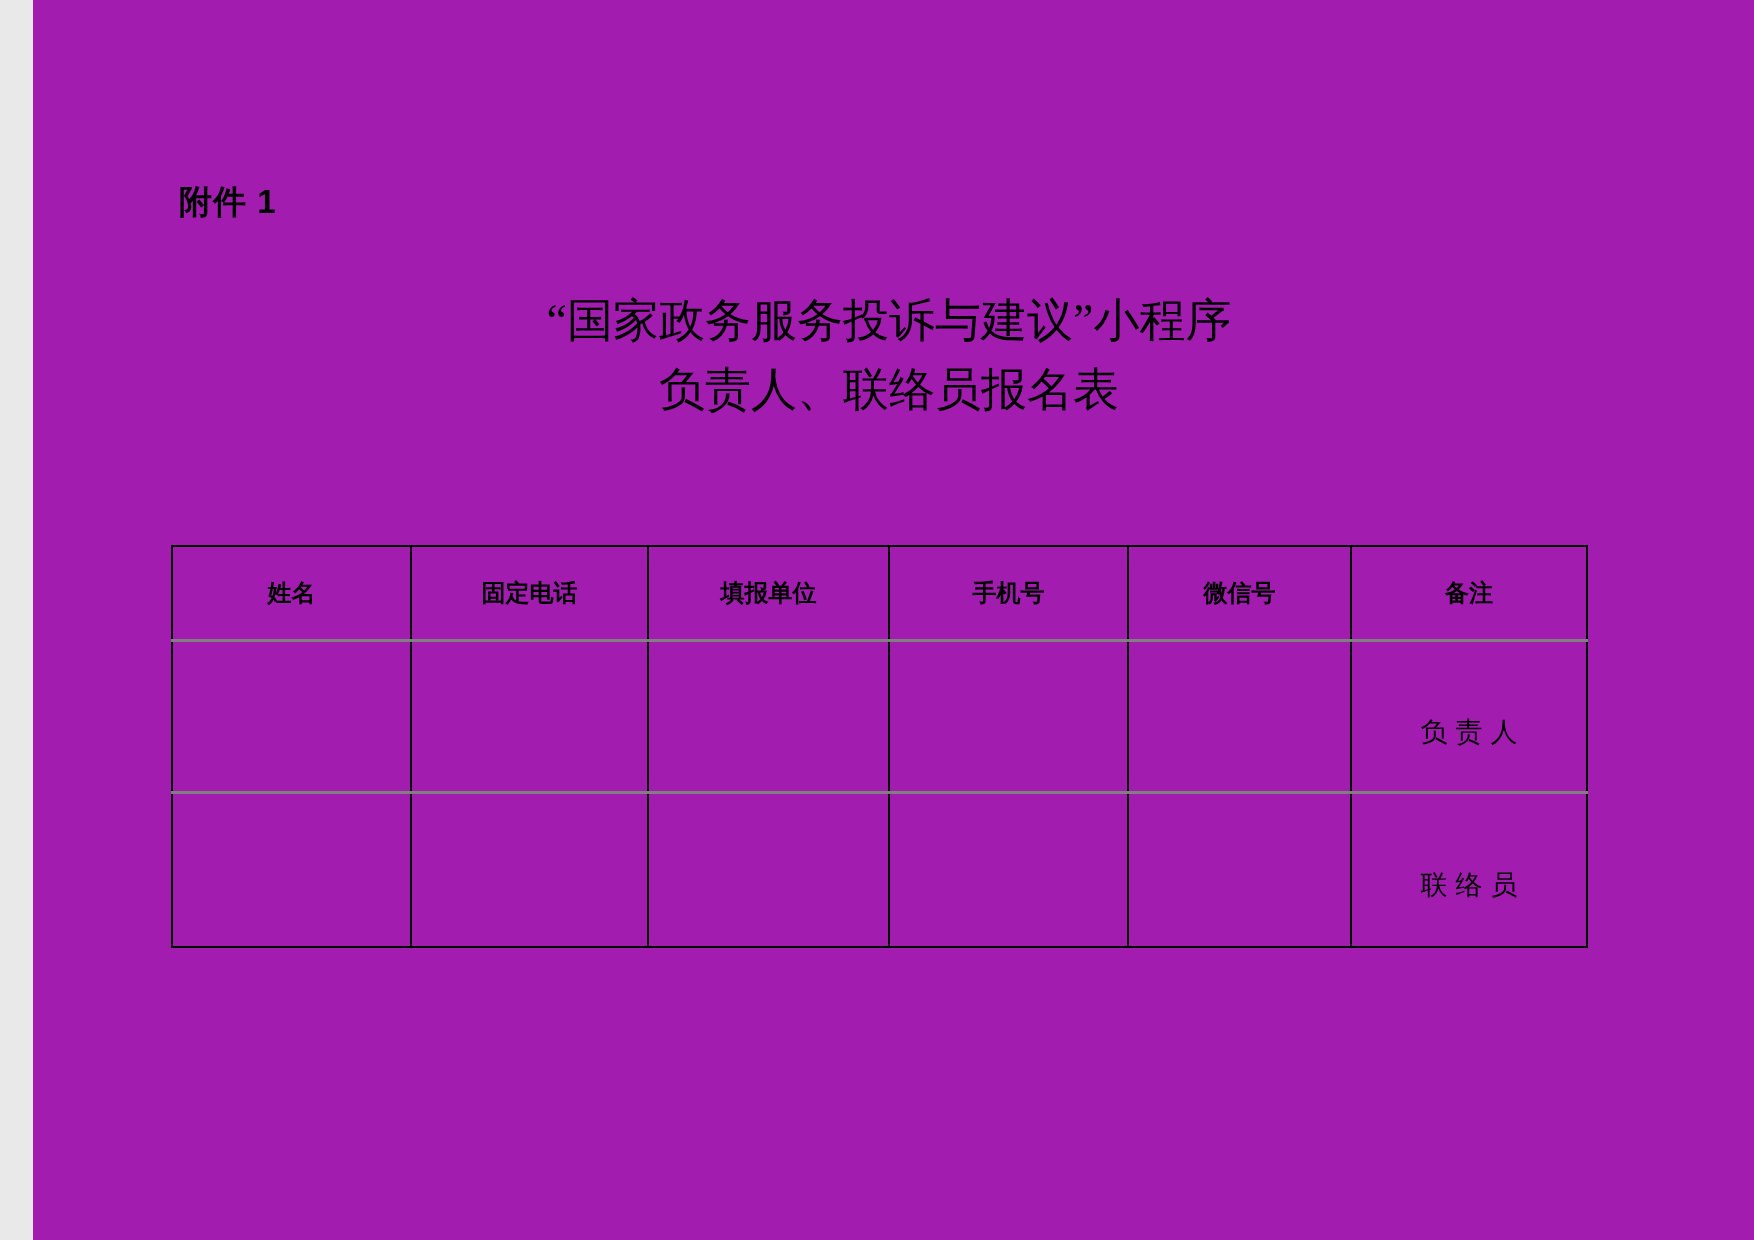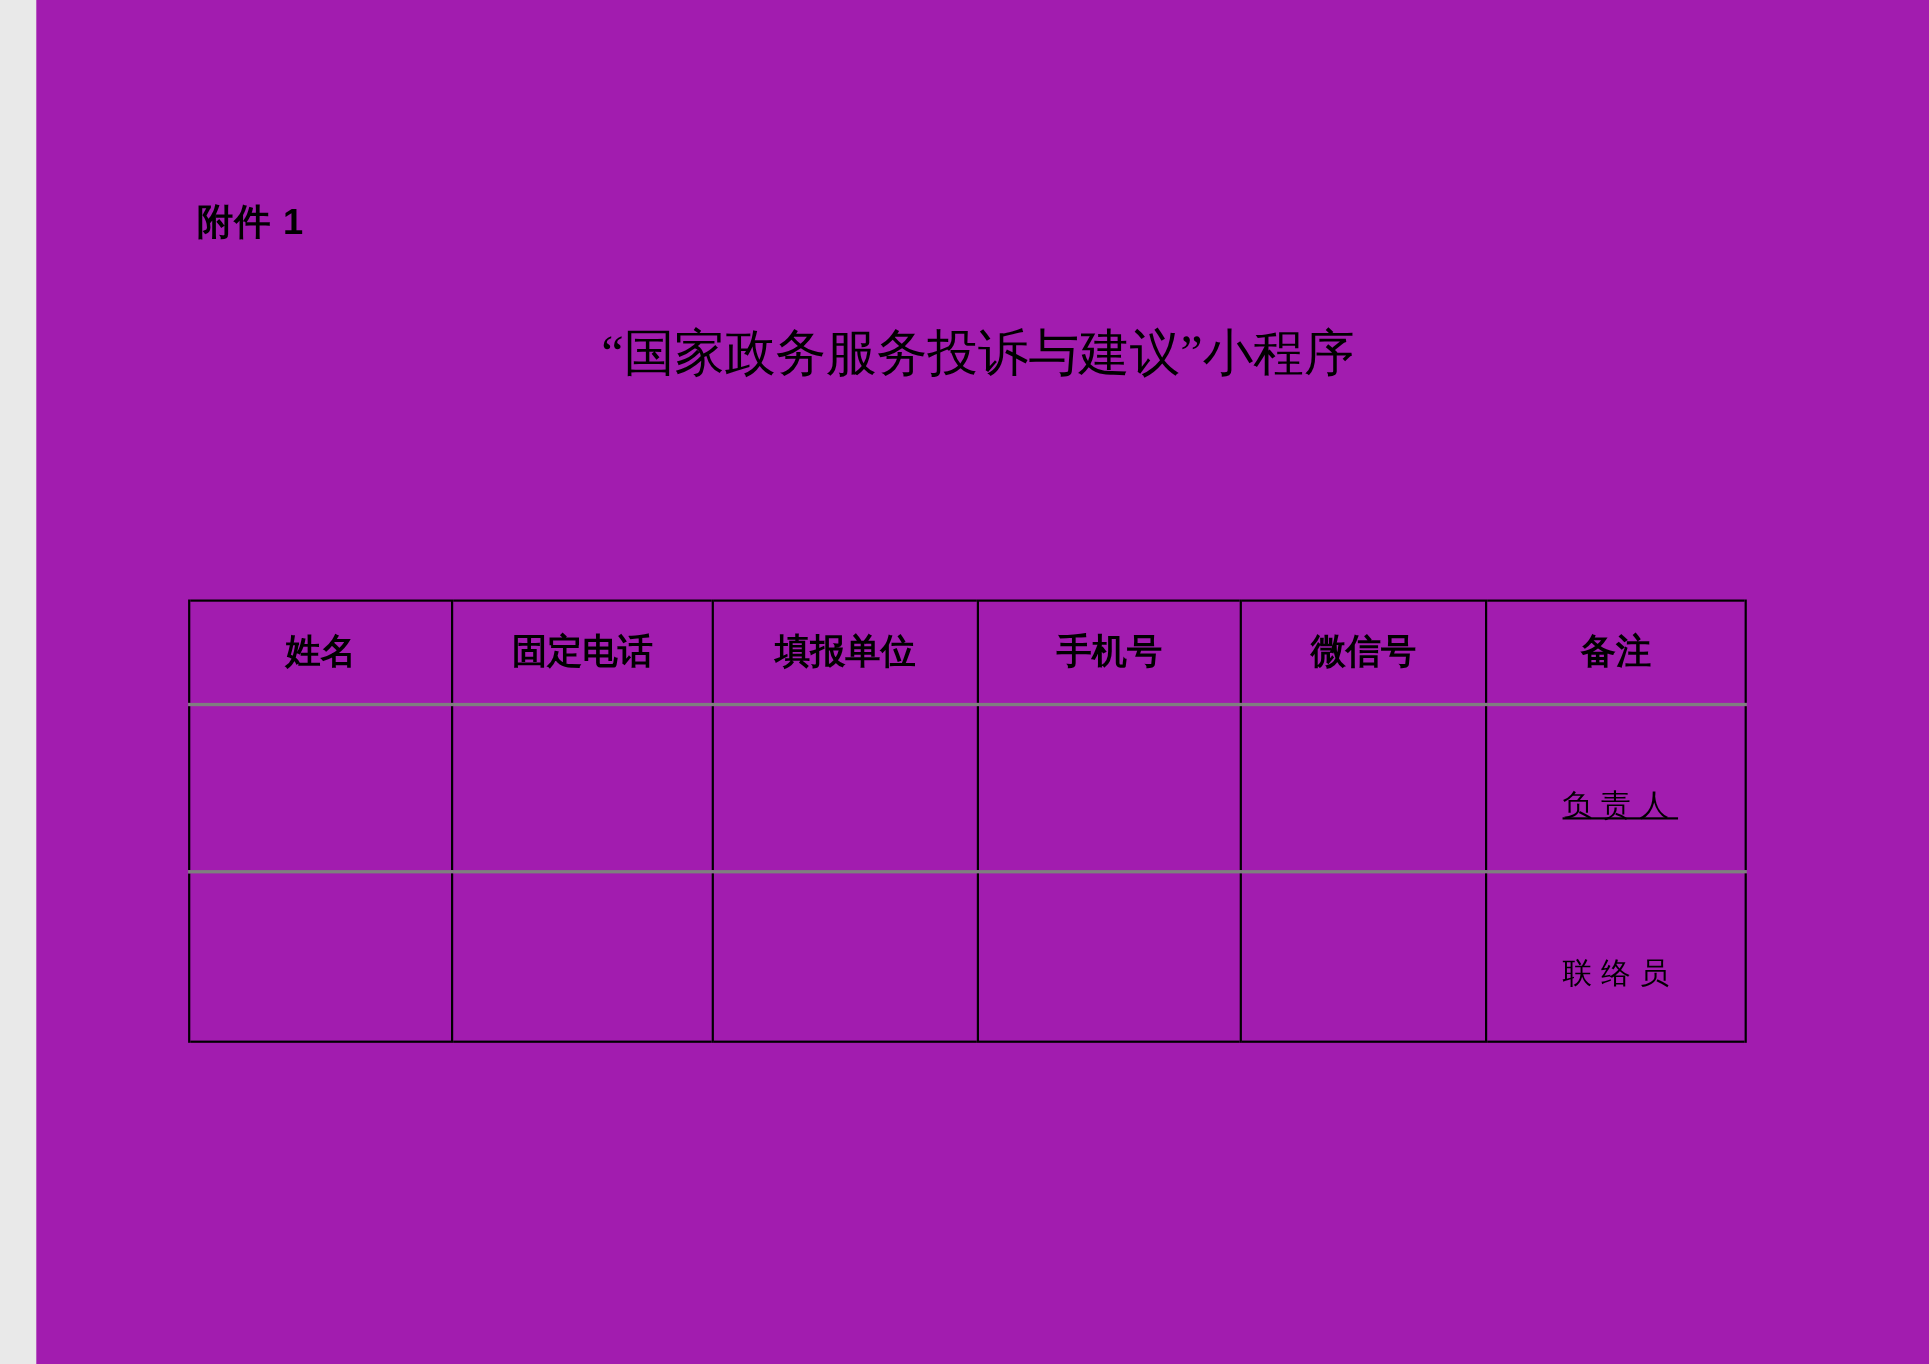--- a/index.html
+++ b/index.html
@@ -75,26 +75,25 @@
     padding: 0;
     text-align: center;
     vertical-align: middle;
     overflow: hidden;
   }
   table.reg-table thead th {
     height: 92px;
     border-bottom: 3px solid #7f7f7f;
     font-family: "Liberation Sans", "DejaVu Sans", sans-serif;
     font-weight: bold;
-    font-size: 32px;
+    font-size: 24px;
   }
   table.reg-table tr.body-row-1 td {
     height: 119px;
     border-bottom: 3px solid #7f7f7f;
-    text-decoration: underline;
   }
   table.reg-table tr.body-row-2 td {
     height: 122px;
   }
   td.remark-cell {
     font-family: "Liberation Serif", "DejaVu Serif", serif;
     font-size: 27px;
     letter-spacing: 8px;
     padding-top: 30px !important;
     padding-left: 8px !important;
@@ -102,20 +101,21 @@
 </style>
 </head>
 <body>
 
 <div class="page">
 
   <div class="attachment">附件 1</div>
 
   <div class="title-block">
     <div>“国家政务服务投诉与建议”小程序</div>
+    <div>负责人、联络员报名表</div>
   </div>
 
 
   <table class="reg-table">
     <colgroup>
       <col style="width:239px">
       <col style="width:237px">
       <col style="width:241px">
       <col style="width:239px">
       <col style="width:223px">

